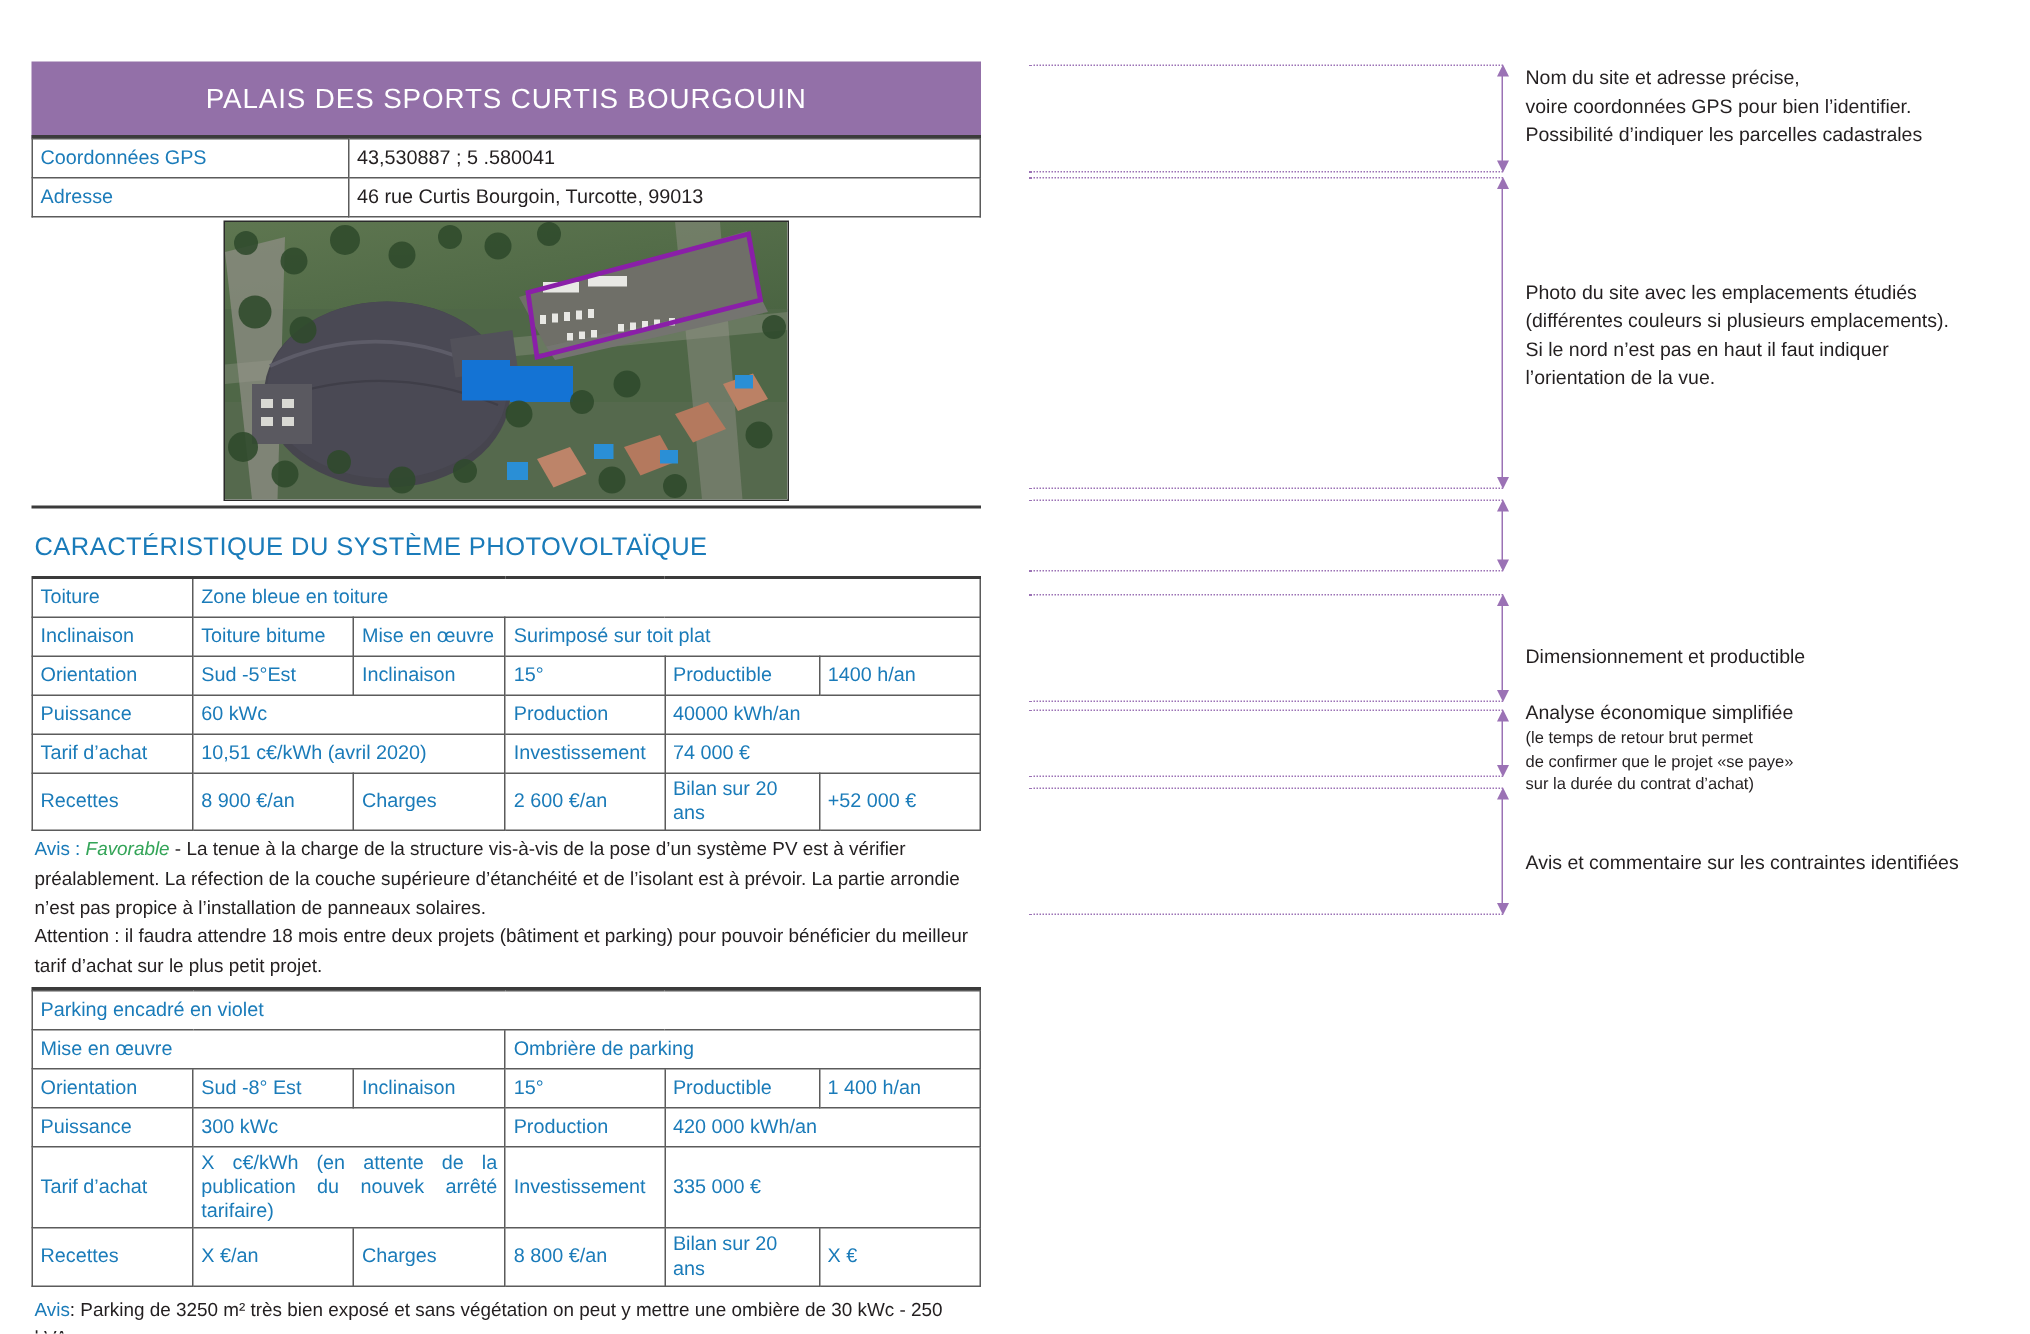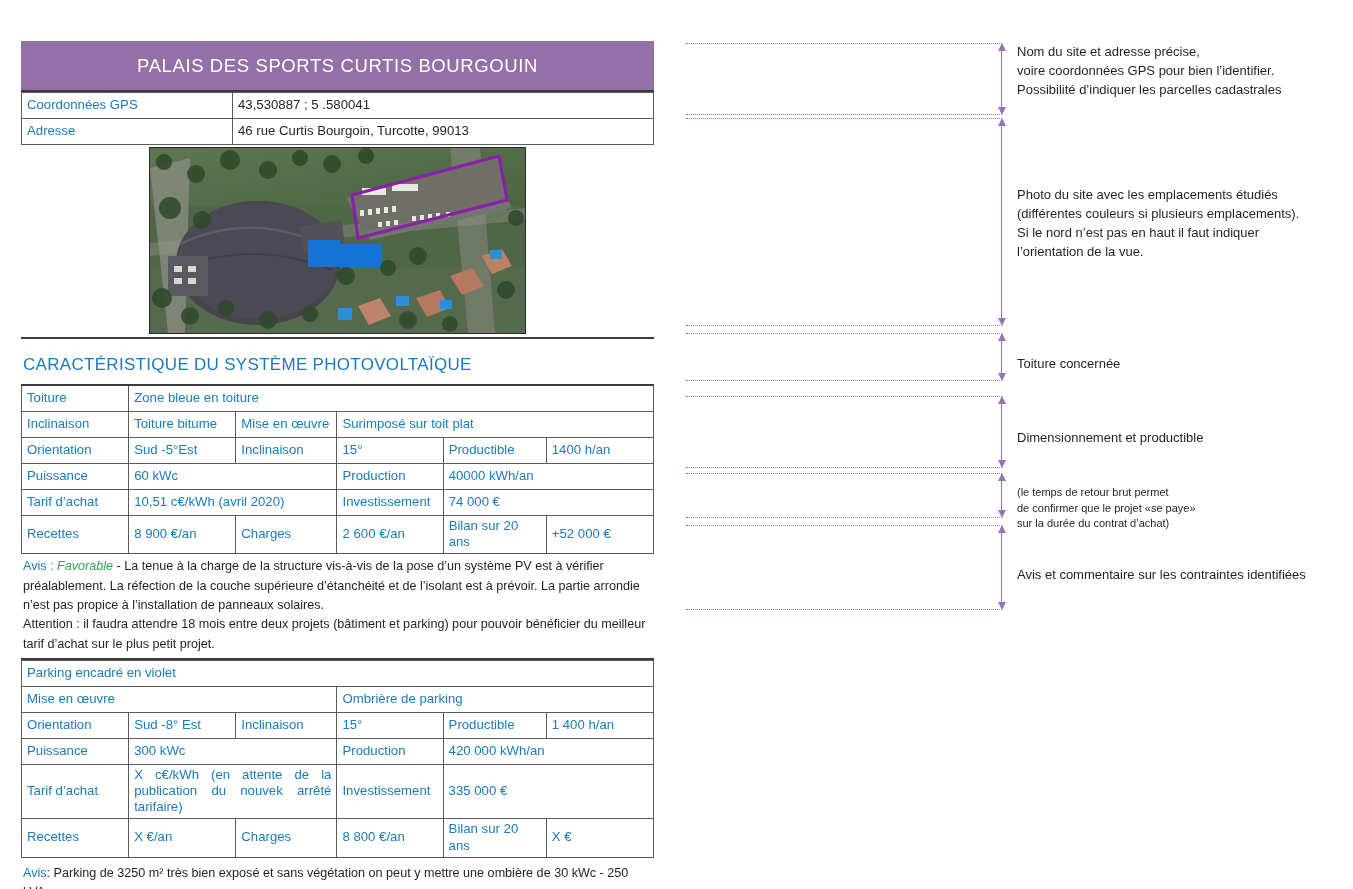--- a/index.html
+++ b/index.html
@@ -341,38 +341,38 @@
 Si le nord n’est pas en haut il faut indiquer
 l’orientation de la vue.</div>
 
   <div class="bracket" style="left:686px;top:333px;width:316px;height:48px;">
     <div class="br-top"></div>
     <div class="br-bot"></div>
     <div class="br-stem"></div>
     <div class="br-arrow up"></div>
     <div class="br-arrow dn"></div>
   </div>
-  <div class="ann-text" style="left:1017px;top:355px;width:320px">Toiture concernée</div>
 
   <div class="bracket" style="left:686px;top:396px;width:316px;height:72px;">
     <div class="br-top"></div>
     <div class="br-bot"></div>
     <div class="br-stem"></div>
     <div class="br-arrow up"></div>
     <div class="br-arrow dn"></div>
   </div>
   <div class="ann-text" style="left:1017px;top:429px;width:320px">Dimensionnement et productible</div>
 
   <div class="bracket" style="left:686px;top:473px;width:316px;height:45px;">
     <div class="br-top"></div>
     <div class="br-bot"></div>
     <div class="br-stem"></div>
     <div class="br-arrow up"></div>
     <div class="br-arrow dn"></div>
   </div>
+  <div class="ann-text" style="left:1017px;top:466px;width:330px">Analyse économique simplifiée</div>
   <div class="ann-text small" style="left:1017px;top:485px;width:330px">(le temps de retour brut permet
 de confirmer que le projet «se paye»
 sur la durée du contrat d’achat)</div>
 
   <div class="bracket" style="left:686px;top:525px;width:316px;height:85px;">
     <div class="br-top"></div>
     <div class="br-bot"></div>
     <div class="br-stem"></div>
     <div class="br-arrow up"></div>
     <div class="br-arrow dn"></div>

